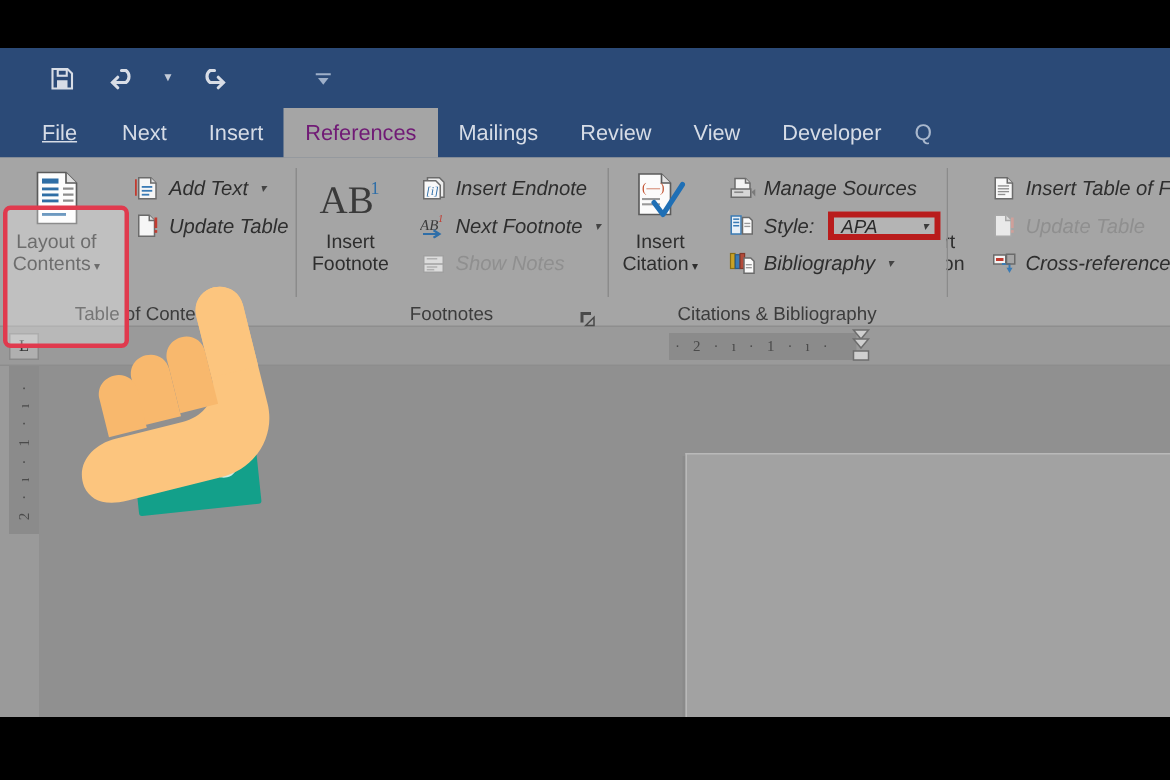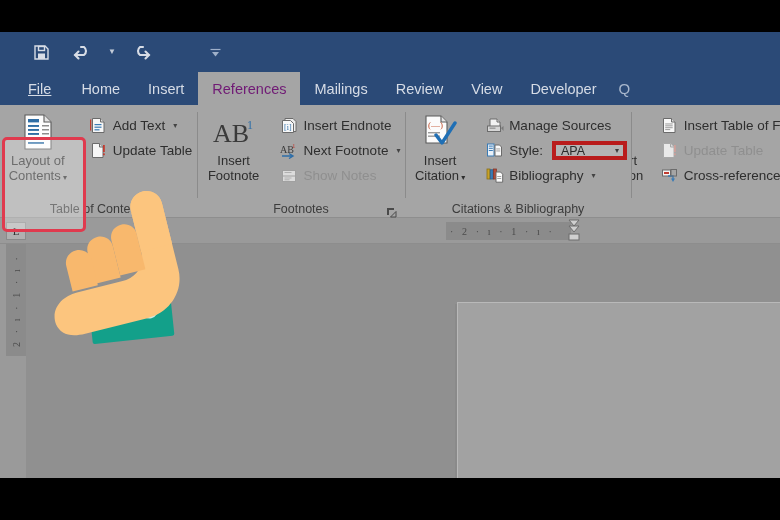--- a/index.html
+++ b/index.html
@@ -93,21 +93,21 @@
     width:74px; display:flex; flex-direction:column; align-items:center;
     padding-top:3px;
   }
   .bigbtn .bicon { height:40px; display:flex; align-items:center; justify-content:center; }
   .bigbtn .blabel {
     font-size:13px; color:#2e2e2e; line-height:15px; text-align:center; margin-top:1px;
   }
   .bigbtn .blabel .carety { font-size:8px; }
 
   
-  .smallcol { display:flex; flex-direction:column; justify-content:flex-start; padding-top:4px; }
+  .smallcol { display:flex; flex-direction:column; justify-content:flex-start; padding-top:4px;font-style:italic; }
   .smallbtn {
     height:25px; display:flex; align-items:center; gap:5px; padding:0 4px;
     font-size:13.5px; color:#2e2e2e; white-space:nowrap;
   }
   .smallbtn.disabled { color:#8f8f8f; }
   .smallbtn .sicon { width:19px; height:19px; display:flex; align-items:center; justify-content:center; flex:0 0 19px; }
   .smallbtn .caret { font-size:8px; color:#444; margin-left:3px; }
 
   
   .combo {
@@ -218,21 +218,21 @@
         </div>
       </div>
     </div>
 
     <div class="tabstrip">
       <div class="tabs">
         <div class="tab file">
             <span>File</span>
           </div>
         <div class="tab">
-            <span>Home</span>
+            <span>Next</span>
           </div>
         <div class="tab">
             <span>Insert</span>
           </div>
         <div class="tab active">
             <span>References</span>
           </div>
         <div class="tab">
             <span>Mailings</span>
           </div>

